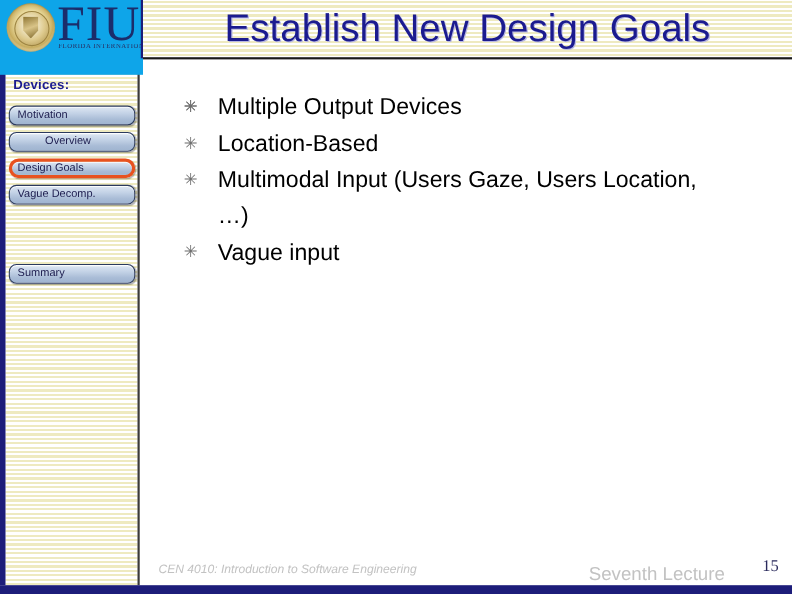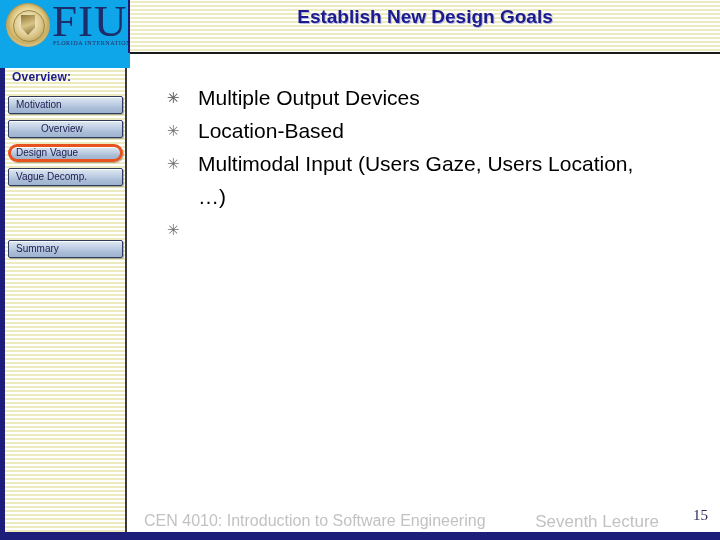--- a/index.html
+++ b/index.html
@@ -57,22 +57,22 @@
     height: 2px;
     background: #1a1a1a;
     z-index: 5;
   }
   #slide-title {
     position: absolute;
     left: 140px;
     top: 6px;
     width: 570px;
     text-align: center;
-    font-size: 19px;
-    font-weight: bold;
+    font-size: 35px;
+    font-weight: normal;
     color: #1b1b8f;
     letter-spacing: 0px;
     text-shadow: 1px 1px 0 #b9b9e0;
     z-index: 4;
     white-space: nowrap;
   }
 
   
   #logo-block {
     position: absolute;
@@ -165,21 +165,21 @@
     color: #1b1b8f;
     letter-spacing: .2px;
   }
   .navbtn {
     position: absolute;
     left: 3px;
     width: 115px;
     height: 18px;
     box-sizing: border-box;
     border: 1px solid #2b3a5e;
-    border-radius: 2px;
+    border-radius: 7px;
     background: linear-gradient(to bottom, #dfe8f3 0%, #c3d2e6 38%, #a9bcd6 72%, #9fb4d0 100%);
     box-shadow: inset 0 1px 0 rgba(255,255,255,.85), 1px 1px 1px rgba(0,0,0,.3);
     color: #1c1c4e;
     font-size: 10px;
     line-height: 16px;
     padding-left: 7px;
     white-space: nowrap;
     overflow: hidden;
   }
   .navbtn.active {
@@ -237,23 +237,24 @@
     top: 502px;
     width: 591px;
     height: 30px;
     background: #ffffff;
     z-index: 4;
   }
   #footer-course {
     position: absolute;
     left: 15px;
     top: 10px;
-    font-size: 16px;
+    font-size: 11px;
     color: #c2c2c2;
     white-space: nowrap;
+    font-style: italic;
   }
   #footer-lecture {
     position: absolute;
     right: 61px;
     top: 10px;
     font-size: 17px;
     color: #c2c2c2;
     white-space: nowrap;
   }
   #footer-page {
@@ -287,25 +288,25 @@
 <div id="logo-block">
   <div id="logo-seal"></div>
   <div id="logo-word">FIU</div>
   <div id="logo-sub">FLORIDA INTERNATIONAL UNIVERSITY</div>
 </div>
 <div id="logo-divider"></div>
 
 <div id="left-rail"></div>
 
 <div id="sidebar" class="striped">
-  <div id="sidebar-heading">Overview:</div>
+  <div id="sidebar-heading">Devices:</div>
 
   <div class="navbtn" id="nav-0">Motivation</div>
   <div class="navbtn" id="nav-1">Overview</div>
-  <div class="navbtn active" id="nav-2">Design Vague</div>
+  <div class="navbtn active" id="nav-2">Design Goals</div>
   <div class="navbtn" id="nav-3">Vague Decomp.</div>
   <div class="navbtn" id="nav-4">Summary</div>
 </div>
 
 <div id="content">
   <ul id="bullet-list">
     <li>
       <span class="bul">✳</span>
     </li>
     <li>
@@ -315,20 +316,21 @@
     <li>
       <span class="bul">✳</span>
       <span>Location-Based</span>
     </li>
     <li>
       <span class="bul">✳</span>
       <span>Multimodal Input (Users Gaze, Users Location, …)</span>
     </li>
     <li>
       <span class="bul">✳</span>
+      <span>Vague input</span>
     </li>
   </ul>
 </div>
 
 <div id="footer">
   <div id="footer-course">CEN 4010: Introduction to Software Engineering</div>
   <div id="footer-lecture">Seventh Lecture</div>
   <div id="footer-page">15</div>
 </div>
 

